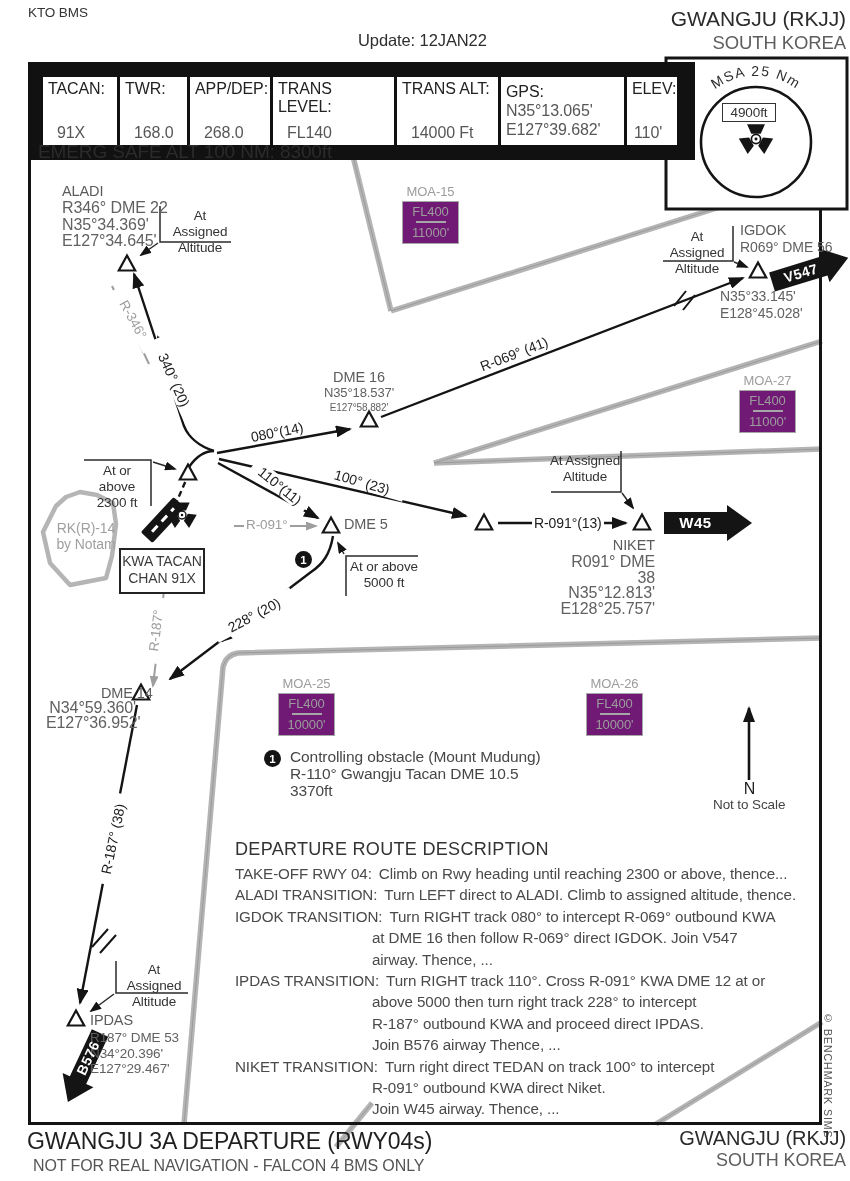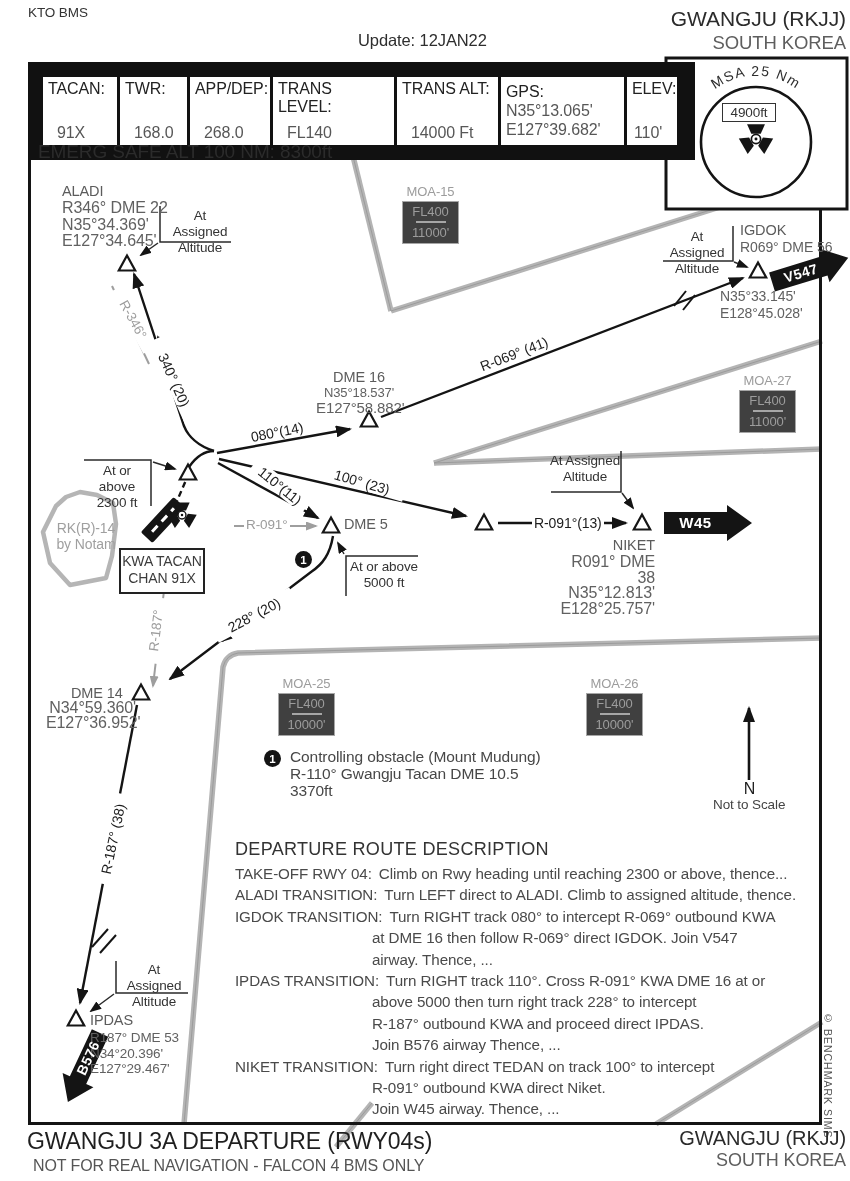--- a/index.html
+++ b/index.html
@@ -9,21 +9,21 @@
   .at{position:absolute;}
   .pre{white-space:pre-line;}
   .ctr{text-align:center;}
   .rgt{text-align:right;}
   .wp{color:#616161;font-size:16px;line-height:15.5px;}
   .wpname{font-size:14.5px;line-height:17px;color:#5c5c5c;}
   .rlab{font-size:14px;color:#1c1c1c;background:#fff;padding:0 2px;line-height:16px;}
   .glab{font-size:13.5px;color:#9c9c9c;background:#fff;padding:0 2px;line-height:15px;}
   .flag{font-size:13.5px;color:#333;line-height:16px;}
   .moa{width:57px;color:#9c9c9c;font-size:13px;text-align:center;}
-  .moa-box{border:1.5px solid #a6a6a6;margin-top:2px;padding:2px 1px 3px;background:#404040;}
+  .moa-box{border:1.5px solid #a6a6a6;margin-top:2px;padding:2px 1px 3px;background:#701a75;}
   .moa-div{height:0;border-top:2px solid #a6a6a6;width:30px;margin:2px auto;}
   .badge{position:absolute;width:17px;height:17px;border-radius:50%;background:#141414;color:#fff;
          font-size:11.5px;font-weight:bold;display:flex;align-items:center;justify-content:center;}
   .banner-txt{color:#fff;font-weight:bold;font-size:14px;letter-spacing:.5px;text-align:center;}
   .info{position:absolute;left:28px;top:62px;width:637px;background:#111;padding:15px;
         display:grid;grid-template-columns:74px 67px 80px 121px 101px 123px 50px;grid-gap:3px;}
   .cell{background:#fff;padding:3px 5px;height:62px;display:flex;flex-direction:column;justify-content:space-between;}
   .cell .lb{font-size:16px;color:#222;}
   .cell .vl{font-size:16px;color:#575757;margin-left:9px;}
   .cell.gps{justify-content:center;}
@@ -241,21 +241,21 @@
 <div class="at banner-txt" style="left:772px;top:265px;width:58px;transform:rotate(-17deg);">V547</div>
 
 <div class="at rlab ctr" style="left:129px;top:372px;width:86px;transform:rotate(66deg);">340° (20)</div>
 <div class="at glab ctr" style="left:98px;top:312px;width:66px;transform:rotate(61deg);">R-346°</div>
 <div class="at rlab ctr" style="left:242px;top:424px;width:66px;transform:rotate(-11deg);background:none;">080°(14)</div>
 <div class="at rlab ctr" style="left:468px;top:346px;width:88px;transform:rotate(-21deg);">R-069° (41)</div>
 
 <div class="at ctr" style="left:316px;top:369px;width:86px;">
   <div class="wpname">DME 16</div>
   <div class="wp" style="font-size:13px;line-height:14.5px">N35°18.537'</div>
-  <div class="wp" style="font-size:15px;line-height:14.5px">E127°58.882'</div>
+  <div class="wp" style="font-size:10px;line-height:14.5px">E127°58.882'</div>
 </div>
 
 <div class="at ctr flag pre" style="left:86px;top:463px;width:62px;">At or above
 2300 ft</div>
 
 <div class="at ctr pre" style="left:54px;top:520px;width:64px;font-size:14px;line-height:16px;color:#9f9f9f;">RK(R)-14
 by Notam</div>
 <div class="at ctr pre" style="left:119px;top:548px;width:82px;height:39px;border:2px solid #222;background:#fff;font-size:14px;line-height:17px;color:#3c3c3c;padding-top:3px;">KWA TACAN
 CHAN 91X</div>
 
@@ -273,21 +273,21 @@
   <div class="wp">N35°12.813'</div>
   <div class="wp">E128°25.757'</div>
 </div>
 <div class="at rlab" style="left:532px;top:515px;">R-091°(13)</div>
 <div class="at ctr flag pre" style="left:549px;top:453px;width:72px;">At Assigned
 Altitude</div>
 <div class="at banner-txt" style="left:664px;top:514px;width:63px;font-size:15px;">W45</div>
 
 <div class="at rlab ctr" style="left:210px;top:607px;width:84px;transform:rotate(-28deg);">228° (20)</div>
 <div class="at glab ctr" style="left:123px;top:623px;width:62px;transform:rotate(-83deg);">R-187°</div>
-<div class="at wpname" style="left:71px;top:685px;">DME 14</div>
+<div class="at wpname" style="left:101px;top:685px;">DME 14</div>
 <div class="at rgt" style="left:46px;top:700px;width:90px;">
   <div class="wp" style="line-height:15px">N34°59.360'</div>
   <div class="wp" style="line-height:15px">E127°36.952'</div>
 </div>
 
 <div class="at moa" style="left:278px;top:676px;">
   <div>MOA-25</div>
   <div class="moa-box">
         <div>FL400</div>
         <div class="moa-div"></div>
@@ -321,21 +321,21 @@
 
 <div class="at rlab ctr" style="left:67px;top:831px;width:88px;transform:rotate(-78deg);">R-187° (38)</div>
 
 <div class="at desc-head" style="left:235px;top:838px;">DEPARTURE ROUTE DESCRIPTION</div>
 <div class="at" style="left:235px;top:863px;">
   <div class="desc-item"><span class="dl">TAKE-OFF RWY 04:</span><span>Climb on Rwy heading until reaching 2300 or above, thence...</span></div>
   <div class="desc-item"><span class="dl">ALADI TRANSITION:</span><span>Turn LEFT direct to ALADI. Climb to assigned altitude, thence.</span></div>
   <div class="desc-item"><span class="dl">IGDOK TRANSITION:</span><span>Turn RIGHT track 080° to intercept R-069° outbound KWA
 at DME 16 then follow R-069° direct IGDOK. Join V547
 airway. Thence, ...</span></div>
-  <div class="desc-item"><span class="dl">IPDAS TRANSITION:</span><span>Turn RIGHT track 110°. Cross R-091° KWA DME 16 at or
+  <div class="desc-item"><span class="dl">IPDAS TRANSITION:</span><span>Turn RIGHT track 110°. Cross R-091° KWA DME 12 at or
 above 5000 then turn right track 228° to intercept
 R-187° outbound KWA and proceed direct IPDAS.
 Join B576 airway Thence, ...</span></div>
   <div class="desc-item"><span class="dl">NIKET TRANSITION:</span><span>Turn right direct TEDAN on track 100° to intercept
 R-091° outbound KWA direct Niket.
 Join W45 airway. Thence, ...</span></div>
 </div>
 
 <div class="at ctr flag pre" style="left:120px;top:962px;width:68px;">At Assigned
 Altitude</div>

